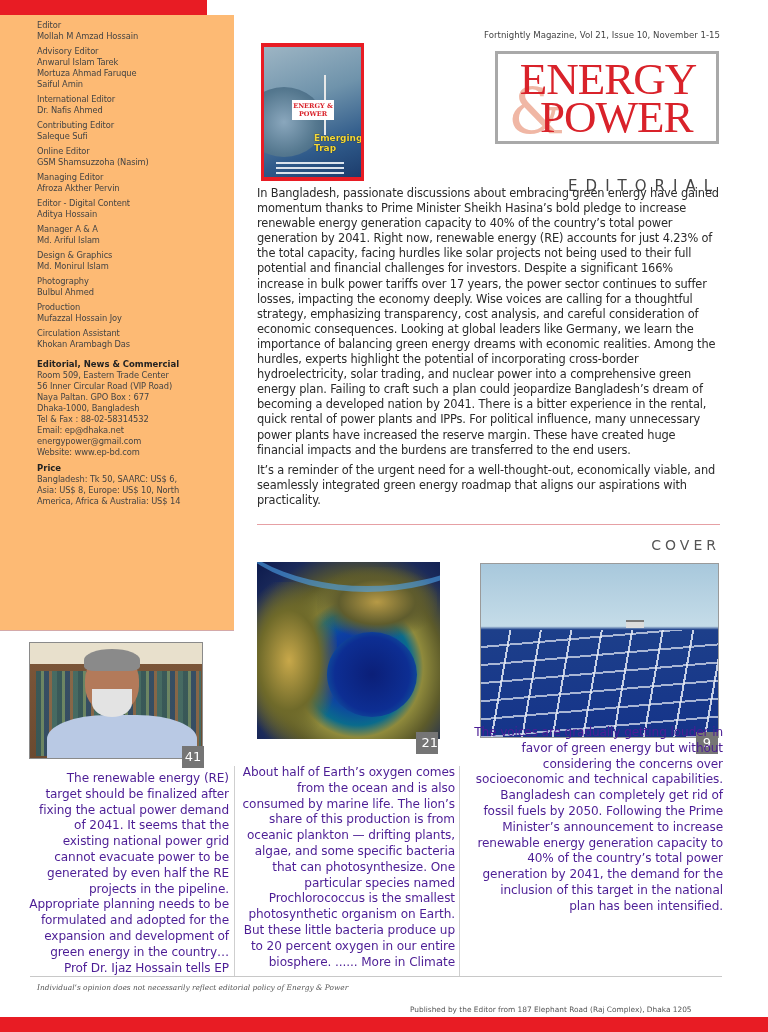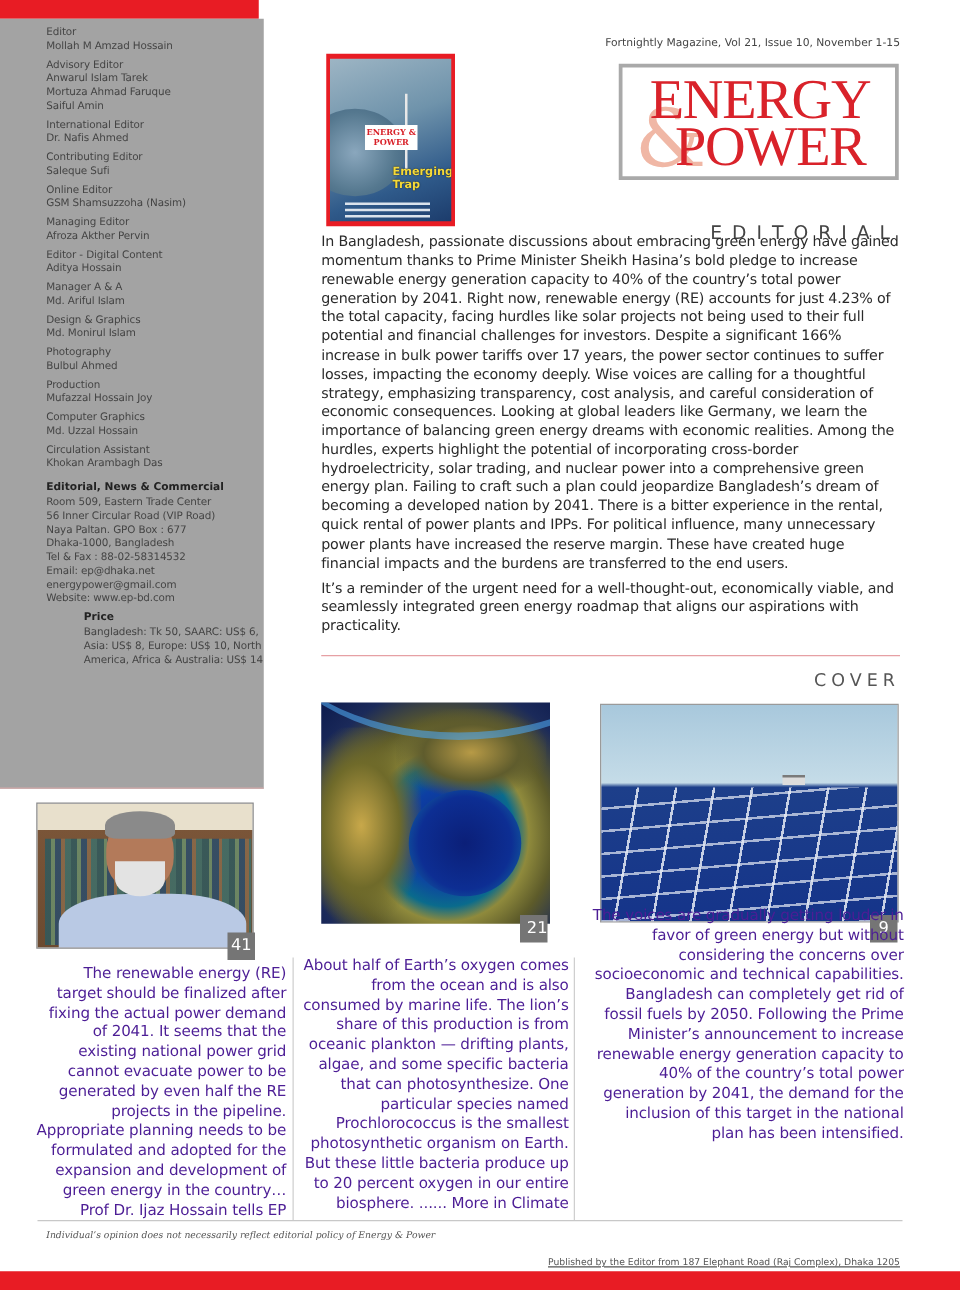--- a/index.html
+++ b/index.html
@@ -2,26 +2,26 @@
 <html><head>
 <meta charset="utf-8">
 <style>
   * { box-sizing: border-box; margin: 0; padding: 0; }
   html, body { width: 768px; height: 1032px; background: #ffffff; overflow: hidden; }
   body { position: relative; font-family: "DejaVu Sans", sans-serif; color: #2a2a2a; }
 
   .top-bar { position: absolute; left: 0; top: 0; width: 207px; height: 15px; background: #e81c24; }
   .bottom-bar { position: absolute; left: 0; top: 1017px; width: 768px; height: 15px; background: #e81c24; }
 
-  .masthead { position: absolute; left: 0; top: 15px; width: 211px; height: 616px; background: #a3a3a3; border-bottom: 1px solid #d4a9a9; padding: 5px 0 0 37px; }
+  .masthead { position: absolute; left: 0; top: 15px; width: 234px; height: 616px; background: #fdba74; border-bottom: 1px solid #d4a9a9; padding: 5px 0 0 37px; }
   .mh-group { margin-bottom: 4px; }
   .mh-line { font-size: 8.3px; line-height: 11px; color: #444; white-space: nowrap; letter-spacing: -0.1px; }
   .mh-contact { margin-top: 8px; }
   .mh-title { font-size: 8.5px; line-height: 12px; color: #222; font-weight: bold; }
-  .mh-price { margin-top: 4px; margin-left: 30px; }
+  .mh-price { margin-top: 4px; }
 
   .issue-line { position: absolute; left: 470px; top: 30px; width: 250px; text-align: right; font-size: 8.6px; color: #444; white-space: nowrap; }
 
   .cover-thumb { position: absolute; left: 261px; top: 43px; width: 103px; height: 138px; background: #e81c24; padding: 4px 3px 4px 3px; }
   .cover-inner { width: 100%; height: 100%; background: linear-gradient(160deg, #9db5c4 0%, #6f93ab 40%, #2f5a8a 75%, #1c3c6c 100%); position: relative; overflow: hidden; }
   .cover-inner .ci-logo { position: absolute; left: 28px; top: 5px; width: 42px; height: 20px; background: #fff; color: #d9222a; font-family: "DejaVu Serif", serif; font-size: 6.5px; line-height: 8px; text-align: center; padding-top: 2px; font-weight: bold; margin-top: 48px; }
   .cover-inner .ci-turbine { position: absolute; left: 60px; top: 28px; width: 2px; height: 60px; background: #e8e8e8; }
   .cover-inner .ci-circle { position: absolute; left: -20px; top: 40px; width: 80px; height: 70px; border-radius: 50%; background: radial-gradient(circle, #8aa7bd 0%, #55788f 60%, #3d5f7d 100%); }
   .cover-inner .ci-title { position: absolute; left: 50px; top: 86px; color: #f4d93a; font-family: "DejaVu Sans", sans-serif; font-weight: bold; font-size: 9px; line-height: 10px; text-shadow: 0 0 1px #000; }
   .cover-inner .ci-bullets { position: absolute; left: 12px; top: 115px; width: 80px; }
@@ -71,21 +71,21 @@
   .col-mid { left: 241px; top: 765px; width: 214px; }
   .col-right { left: 473px; top: 725px; width: 250px; }
 
   .vline { position: absolute; width: 1px; background: #cfcfcf; }
   .vline-1 { left: 234px; top: 766px; height: 210px; }
   .vline-2 { left: 459px; top: 766px; height: 210px; }
 
   .divider-bottom { position: absolute; left: 30px; top: 976px; width: 692px; height: 1px; background: #c8c8c8; }
 
   .footer-disclaimer { position: absolute; left: 37px; top: 983px; font-family: "DejaVu Serif", serif; font-style: italic; font-size: 7.4px; color: #555; white-space: nowrap; }
-  .footer-publisher { position: absolute; left: 410px; top: 1004px; width: 310px; text-align: right; font-size: 7.4px; line-height: 11px; color: #555; white-space: nowrap; text-decoration: underline; }
+  .footer-publisher { position: absolute; left: 410px; top: 1004px; width: 310px; text-align: left; font-size: 7.4px; line-height: 11px; color: #555; white-space: nowrap; }
 </style>
 </head>
 <body>
 
 <div class="top-bar"></div>
 
 <aside class="masthead">
   <div class="mh-group">
     <div class="mh-line">Editor</div>
     <div class="mh-line">Mollah M Amzad Hossain</div>
@@ -124,24 +124,20 @@
     <div class="mh-line">Design &amp; Graphics</div>
     <div class="mh-line">Md. Monirul Islam</div>
   </div>
   <div class="mh-group">
     <div class="mh-line">Photography</div>
     <div class="mh-line">Bulbul Ahmed</div>
   </div>
   <div class="mh-group">
     <div class="mh-line">Production</div>
     <div class="mh-line">Mufazzal Hossain Joy</div>
-  </div>
-  <div class="mh-group">
-    <div class="mh-line">Computer Graphics</div>
-    <div class="mh-line">Md. Uzzal Hossain</div>
   </div>
   <div class="mh-group">
     <div class="mh-line">Circulation Assistant</div>
     <div class="mh-line">Khokan Arambagh Das</div>
   </div>
 
   <div class="mh-contact">
     <div class="mh-title">Editorial, News &amp; Commercial</div>
     <div class="mh-line">Room 509, Eastern Trade Center</div>
     <div class="mh-line">56 Inner Circular Road (VIP Road)</div>

